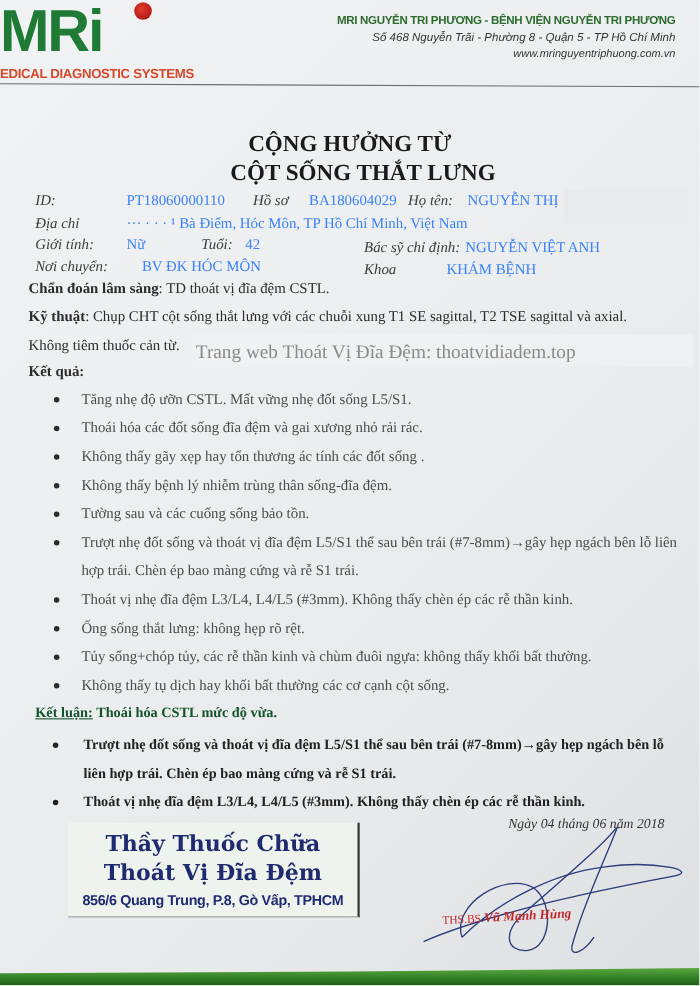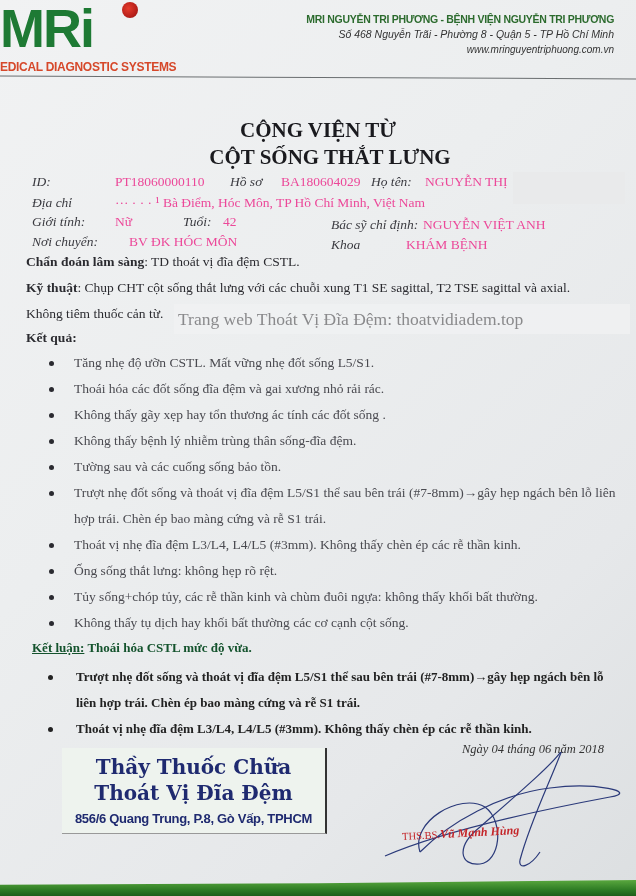--- a/index.html
+++ b/index.html
@@ -37,21 +37,21 @@
       position: absolute; left: 0; top: 77px; width: 636px; height: 1px;
       background: #6a6e70; transform: rotate(0.25deg);
     }
 
     .title { position: absolute; left: 0; width: 636px; text-align: center; font-weight: bold; color: #1a1a1e; }
     .title.t1 { top: 118px; font-size: 21px; }
     .title.t2 { top: 145px; font-size: 21px; left: 12px; }
 
     .row { position: absolute; font-size: 13.5px; white-space: nowrap; }
     .lbl { font-style: italic; color: #3a3a40; }
-    .val { color: #ec4899; }
+    .val { color: #3b82f6; }
     .redact { position: absolute; background: #e9eaeb; }
 
     .sect { position: absolute; font-size: 13.5px; white-space: nowrap; }
     .sect .h { font-weight: bold; }
     .watermark {
       position: absolute; left: 174px; top: 304px; width: 456px; height: 30px;
       background: rgba(240,241,242,0.85);
       font-size: 17.5px; color: #8a8a8c; padding-left: 4px; line-height: 30px;
     }
 
@@ -100,21 +100,21 @@
   <div class="logo-dot"></div>
   <div class="logo-sub">EDICAL DIAGNOSTIC SYSTEMS</div>
   <div class="hosp-block">
     <div class="hosp-name">MRI NGUYỄN TRI PHƯƠNG - BỆNH VIỆN NGUYỄN TRI PHƯƠNG</div>
     <div class="hosp-line">Số 468 Nguyễn Trãi - Phường 8 - Quận 5 - TP Hồ Chí Minh</div>
     <div class="hosp-line web">www.mringuyentriphuong.com.vn</div>
   </div>
   <div class="header-rule"></div>
 </div>
 
-<div class="title t1">CỘNG VIỆN TỪ</div>
+<div class="title t1">CỘNG HƯỞNG TỪ</div>
 <div class="title t2">CỘT SỐNG THẮT LƯNG</div>
 
 <div class="row" style="left:32px; top:174px;"><span class="lbl">ID:</span></div>
 <div class="row" style="left:115px; top:174px;"><span class="val">PT18060000110</span></div>
 <div class="row" style="left:230px; top:174px;"><span class="lbl">Hồ sơ</span></div>
 <div class="row" style="left:281px; top:174px;"><span class="val">BA180604029</span></div>
 <div class="row" style="left:371px; top:174px;"><span class="lbl">Họ tên:</span></div>
 <div class="row" style="left:425px; top:174px;"><span class="val">NGUYỄN THỊ</span></div>
 <div class="redact" style="left:513px; top:172px; width:112px; height:32px;"></div>
 

